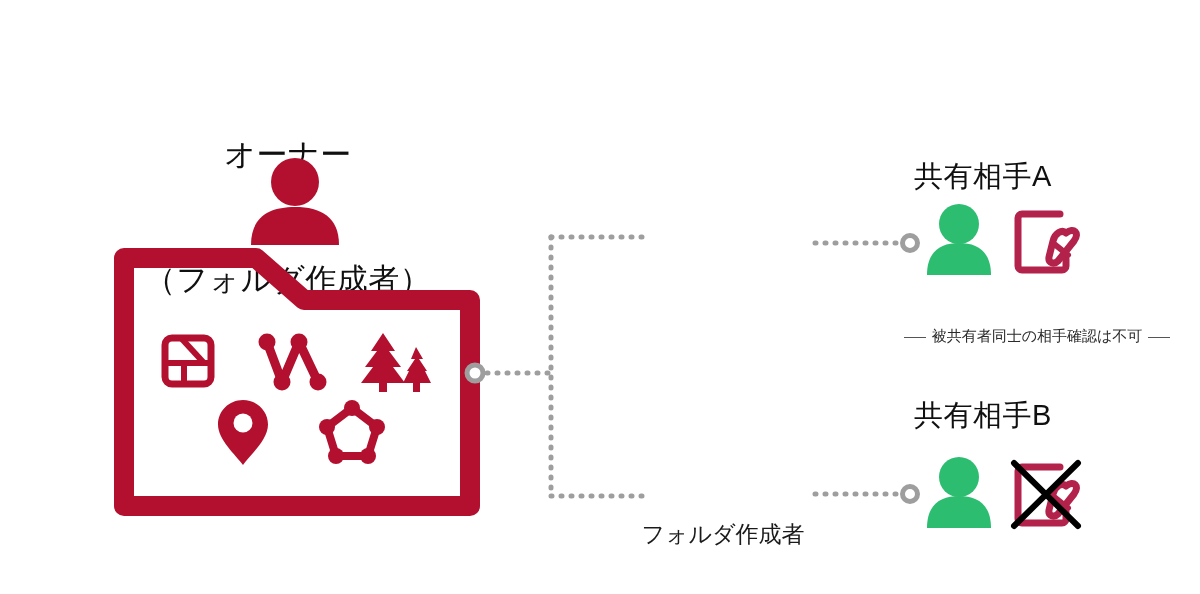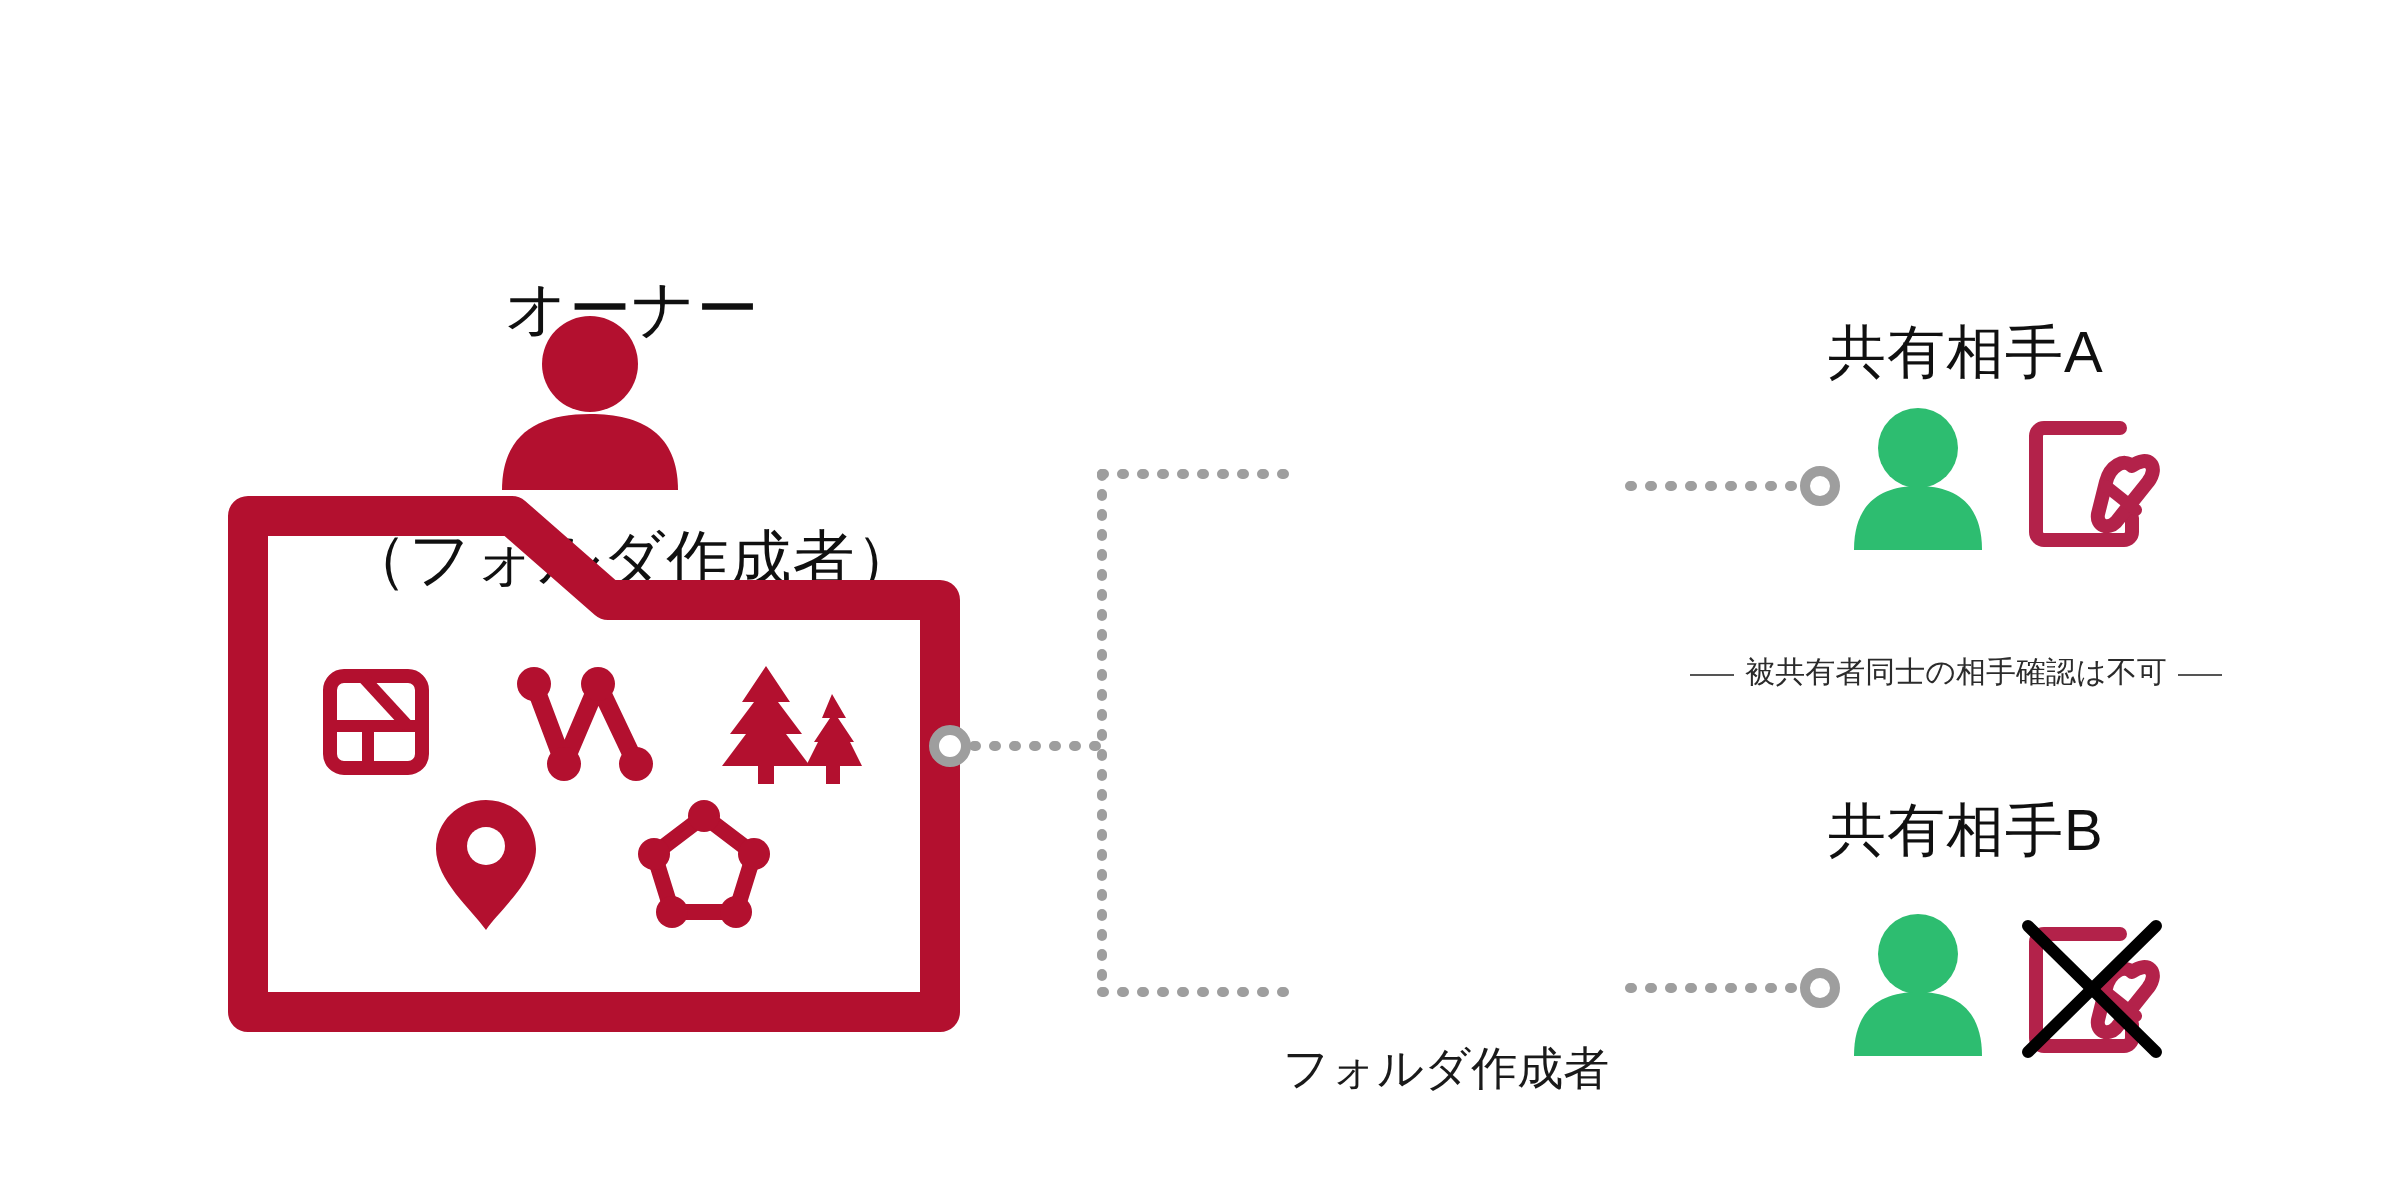--- a/index.html
+++ b/index.html
@@ -17,21 +17,21 @@
     position: relative;
     width: 1200px;
     height: 594px;
     background: #ffffff;
     overflow: hidden;
   }
   .abs { position: absolute; }
 
   
   #owner-title {
-    left: 126px;
+    left: 98px;
     top: 50px;
     width: 380px;
     text-align: center;
     font-size: 31px;
     line-height: 1.35;
     letter-spacing: 0.5px;
     color: #101010;
     white-space: pre;
   }
   #owner-title .line { display: block; }
@@ -100,21 +100,21 @@
   .recipient-person { width: 68px; height: 72px; }
   #person-a { left: 925px; top: 203px; }
   #person-b { left: 925px; top: 456px; }
 
   .doc-edit-icon { width: 74px; height: 74px; }
   #doc-a { left: 1008px; top: 203px; }
   #doc-b { left: 1008px; top: 456px; }
 
   
   #middle-note {
-    left: 828px;
+    left: 887px;
     top: 327px;
     width: 300px;
     text-align: center;
     font-size: 15px;
     color: #2b2b2b;
     white-space: nowrap;
   }
   #middle-note .rule {
     display: inline-block;
     width: 22px;

